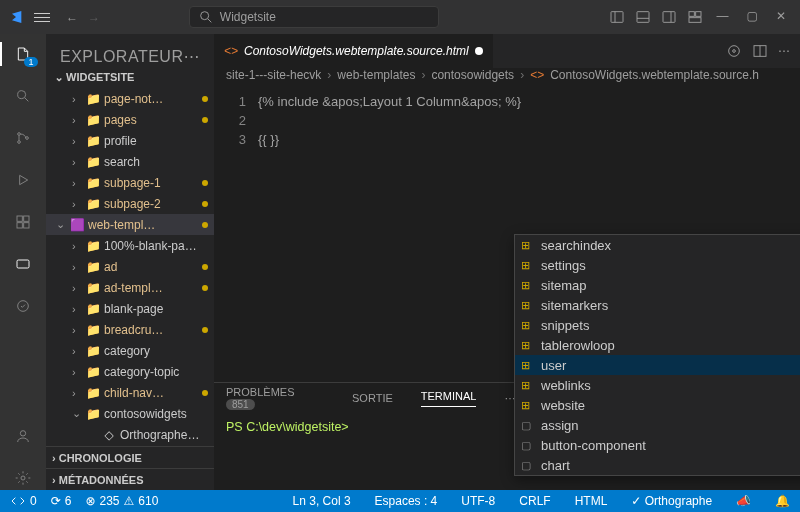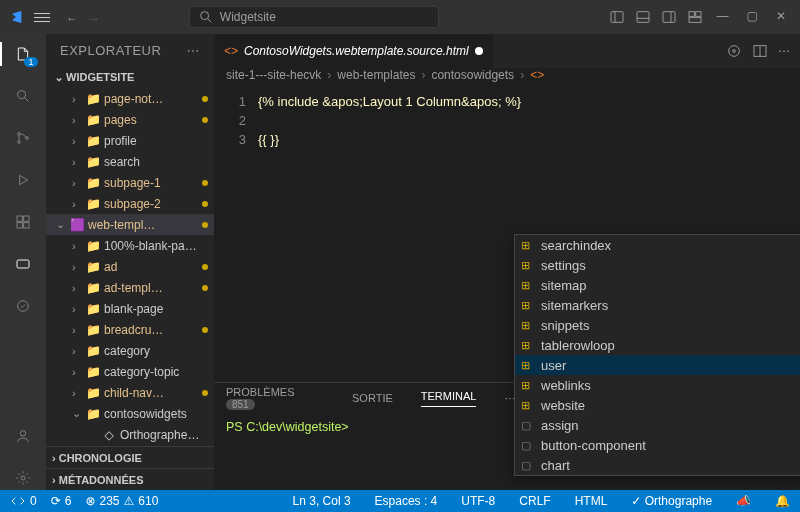--- a/index.html
+++ b/index.html
@@ -19,21 +19,21 @@
   .titlebar .winbtn{color:var(--fg2);padding:0 4px}
   
   .main{flex:1;display:flex;overflow:hidden}
   .activitybar{width:46px;background:#333333;display:flex;flex-direction:column;align-items:center;padding-top:8px;gap:18px;color:#858585;position:relative}
   .activitybar .act{width:24px;height:24px;display:flex;align-items:center;justify-content:center}
   .activitybar .act.active{color:#fff}
   .activitybar .act.active::before{content:"";position:absolute;left:0;width:2px;height:24px;background:#fff}
   .activitybar .spacer{flex:1}
   .badge{position:absolute;background:var(--accent);color:#fff;font-size:9px;border-radius:8px;padding:0 4px;min-width:12px;text-align:center;transform:translate(8px,8px)}
   .sidebar{width:168px;background:var(--bg2);display:flex;flex-direction:column;overflow:hidden}
-  .sb-title{height:32px;display:flex;align-items:center;padding:0 14px;color:var(--fg2);font-size:13px;letter-spacing:.5px}
+  .sb-title{height:32px;display:flex;align-items:flex-end;padding:0 14px;color:var(--fg2);font-size:16px;letter-spacing:.5px}
   .sb-title .dots{margin-left:auto}
   .sb-root{height:22px;display:flex;align-items:center;padding:0 6px;font-weight:600;font-size:11px}
   .sb-root .chev{width:14px;text-align:center}
   .tree{flex:1;overflow:hidden}
   .node{height:21px;display:flex;align-items:center;padding-left:10px;gap:4px;white-space:nowrap}
   .node .chev{width:10px;color:var(--fg2);font-size:11px}
   .node .ico{width:14px;text-align:center}
   .node.mod{color:var(--orange)}
   .node .dot{width:6px;height:6px;border-radius:50%;background:var(--yellow);margin-left:auto;margin-right:6px}
   .node.d1{padding-left:26px}.node.d2{padding-left:42px}
@@ -43,21 +43,21 @@
   .tabs{height:34px;background:var(--bg2);display:flex;align-items:stretch}
   .tab{background:var(--bg);display:flex;align-items:center;padding:0 10px;gap:6px;border-right:1px solid var(--bg2);font-style:italic;color:#fff}
   .tab .ico{color:#e37933}
   .tab .dirty{width:8px;height:8px;border-radius:50%;background:#fff}
   .tabs .actions{margin-left:auto;display:flex;align-items:center;gap:10px;padding:0 10px;color:var(--fg2)}
   .breadcrumb{height:22px;display:flex;padding:0 12px;gap:6px;color:var(--fg2);font-size:12px;white-space:nowrap;overflow:hidden}
   .breadcrumb .sep{color:var(--fg3)}
   .code{flex:1;display:flex;font-family:Consolas,monospace;font-size:13px;position:relative}
   .gutter{width:44px;text-align:right;padding:4px 12px 0 0;color:#858585}
   .gutter div{height:19px}
-  .lines{flex:1;padding-top:4px;color:#fef9c3}
+  .lines{flex:1;padding-top:4px;color:#a3a3a3}
   .lines .ln{height:19px}
   .suggest{position:absolute;left:300px;top:144px;width:420px;background:#252526;border:1px solid #454545;box-shadow:0 4px 12px rgba(0,0,0,.4);font-size:13px}
   .sg{height:20px;display:flex;align-items:center;padding:0 6px;gap:6px}
   .sg.sel{background:#062f4a}
   .sg .ico{color:#cca700;font-size:11px;width:14px}
   .sg .ico.sq{color:#888}
   .panel{height:108px;border-top:1px solid #3c3c3c;display:flex;flex-direction:column;background:var(--bg)}
   .ptabs{height:30px;display:flex;align-items:center;padding:0 12px;gap:28px;color:var(--fg2);font-size:11px}
   .ptabs .pt.active{color:#fff;border-bottom:1px solid #fff;padding-bottom:4px}
   .ptabs .pill{background:#4d4d4d;border-radius:8px;padding:0 6px;font-size:10px}
@@ -307,20 +307,21 @@
       </div>
     </div>
     <div class="breadcrumb">
       <span>site-1---site-hecvk</span>
         <span class="sep">›</span>
       <span>web-templates</span>
         <span class="sep">›</span>
       <span>contosowidgets</span>
         <span class="sep">›</span>
       <span style="color:#e37933">&lt;&gt;</span>
+      <span>ContosoWidgets.webtemplate.source.h</span>
     </div>
     <div class="code">
       <div class="gutter">
         <div>1</div>
         <div>2</div>
         <div>3</div>
       </div>
       <div class="lines">
         <div class="ln">{% include &amp;apos;Layout 1 Column&amp;apos; %}</div>
         <div class="ln"></div>

